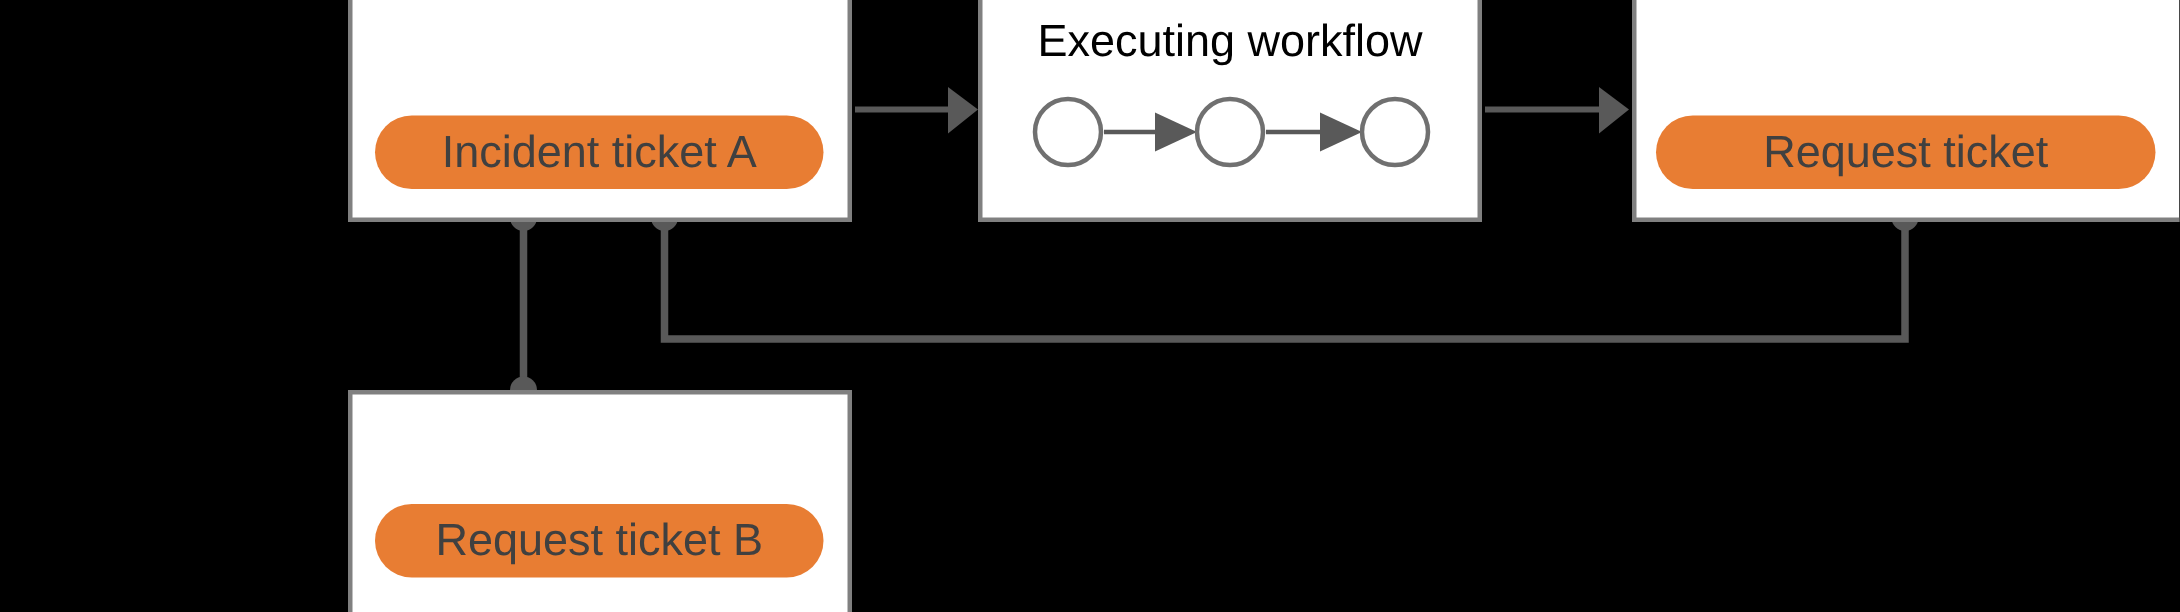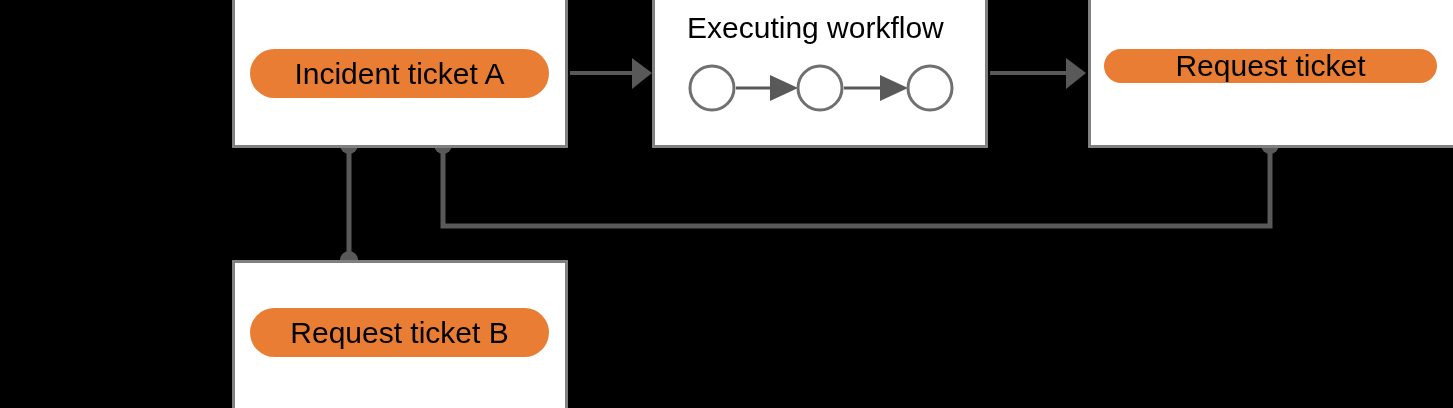--- a/index.html
+++ b/index.html
@@ -18,37 +18,37 @@
   .node-box {
     position: absolute;
     background: #ffffff;
     border: 3px solid #808080;
     box-sizing: border-box;
   }
   .pill {
     position: absolute;
     background: #E87D33;
     border-radius: 999px;
-    color: #000000;
+    color: #404040;
     display: flex;
     align-items: center;
     justify-content: center;
     font-size: 30px;
     line-height: 1;
     white-space: nowrap;
     box-sizing: border-box;
+    margin-top: 28px;
   }
   .box-title {
     position: absolute;
     color: #000000;
     font-size: 30px;
     line-height: 1;
     white-space: nowrap;
-    text-align: left;
-    padding-left: 35px;
+    text-align: center;
   }
   .wf-svg {
     position: absolute;
   }
   .conn-svg {
     position: absolute;
     left: 0;
     top: 0;
     pointer-events: none;
   }
@@ -89,21 +89,21 @@
     <polygon points="118,25 146,38 118,51" fill="#595959"></polygon>
     <line x1="192" y1="38" x2="232" y2="38" stroke="#595959" stroke-width="3"></line>
     <polygon points="228,25 256,38 228,51" fill="#595959"></polygon>
     <circle cx="60" cy="38" r="22" fill="#ffffff" stroke="#707070" stroke-width="3"></circle>
     <circle cx="168" cy="38" r="22" fill="#ffffff" stroke="#707070" stroke-width="3"></circle>
     <circle cx="278" cy="38" r="22" fill="#ffffff" stroke="#707070" stroke-width="3"></circle>
   </svg>
 
   <div class="node-box" style="left:1088px; top:-3px; width:368px; height:151px;">
   </div>
-  <div class="pill" style="left:1104px; top:49px; width:333px; height:34px;">
+  <div class="pill" style="left:1104px; top:49px; width:333px; height:49px;">
     <span>Request ticket</span>
   </div>
 
   <div class="node-box" style="left:232px; top:260px; width:336px; height:151px;">
   </div>
   <div class="pill" style="left:250px; top:308px; width:299px; height:49px;">
     <span>Request ticket B</span>
   </div>
 
 </div>

